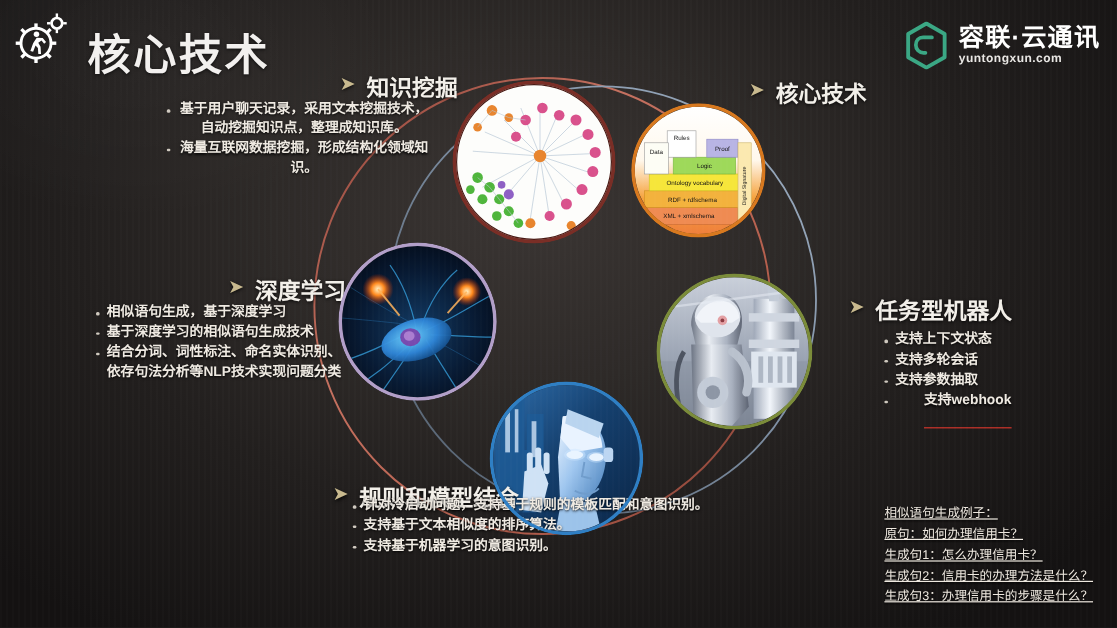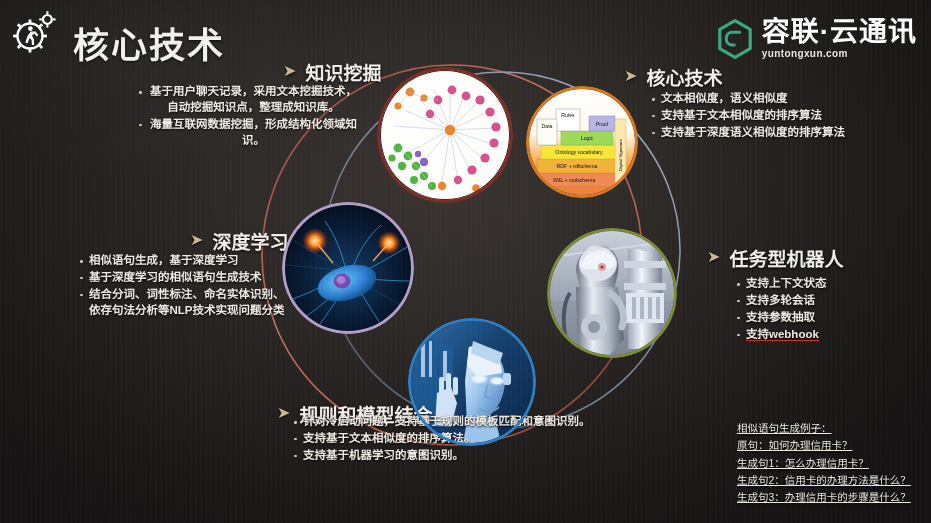--- a/index.html
+++ b/index.html
@@ -27,21 +27,21 @@
   
   .hdr-icon{position:absolute;left:10px;top:10px;width:48px;height:46px;}
   .page-title{
     position:absolute;left:73px;top:16px;
     font-size:36px;letter-spacing:2px;font-weight:700;
     color:#f2f0ee;text-shadow:0 1px 3px rgba(0,0,0,.8);
   }
   .brand{position:absolute;right:14px;top:18px;display:flex;align-items:center;gap:9px;}
   .brand-mark{width:36px;height:40px;flex:0 0 auto;}
   .brand-text{line-height:1;}
-  .brand-cn{font-size:28px;font-weight:700;color:#fff;letter-spacing:1px;}
+  .brand-cn{font-size:21px;font-weight:700;color:#fff;letter-spacing:1px;}
   .brand-en{font-size:10px;font-weight:700;color:#e9e7e4;letter-spacing:.4px;margin-top:3px;}
 
   
   .rings{position:absolute;left:0;top:0;width:931px;height:523px;}
 
   
   .node{position:absolute;border-radius:50%;overflow:hidden;}
   .node .ring{
     position:absolute;inset:0;border-radius:50%;
     border:3px solid transparent;box-sizing:border-box;z-index:4;
@@ -80,21 +80,21 @@
     text-shadow:0 1px 3px rgba(0,0,0,.85);
   }
   .head .arrow{color:#c8b98e;font-size:16px;line-height:1;transform:translateY(-1px);}
   .bul{position:absolute;font-size:11.5px;font-weight:700;color:#efeae2;
        line-height:1.38;text-shadow:0 1px 2px rgba(0,0,0,.9);}
   .bul ul{margin:0;padding:0;list-style:none;}
   .bul li{position:relative;padding-left:11px;margin:0 0 1px 0;}
   .bul li::before{content:"";position:absolute;left:2px;top:7px;
     width:2.5px;height:2.5px;border-radius:50%;background:#cfc9bf;}
   .bul.right li{text-align:center;}
-  .uline{border-bottom:1.4px solid #d0352b;padding-bottom:0;}
+  .uline{border-bottom:1.4px solid #d0352b;padding-bottom:16px;margin-left:24px;}
 
   
   #h-kg{left:283px;top:58px;}
   #b-kg{left:137px;top:84px;width:222px;}
   #h-sem{left:624px;top:63px;}
   #b-sem{left:650px;top:91px;width:275px;}
   #h-dl{left:190px;top:227px;}
   #b-dl{left:78px;top:253px;width:215px;}
   #h-rb{left:707px;top:244px;}
   #b-rb{left:735px;top:276px;width:195px;}
@@ -443,27 +443,20 @@
     <ul>
       <li>基于用户聊天记录，采用文本挖掘技术，自动挖掘知识点，整理成知识库。</li>
       <li>海量互联网数据挖掘，形成结构化领域知识。</li>
     </ul>
   </div>
 
   <div class="head" id="h-sem">
     <span class="arrow">➤</span>
     <span>核心技术</span>
   </div>
-  <div class="bul" id="b-sem">
-    <ul>
-      <li>文本相似度，语义相似度</li>
-      <li>支持基于文本相似度的排序算法</li>
-      <li>支持基于深度语义相似度的排序算法</li>
-    </ul>
-  </div>
 
   <div class="head" id="h-dl">
     <span class="arrow">➤</span>
     <span>深度学习</span>
   </div>
   <div class="bul" id="b-dl">
     <ul>
       <li>相似语句生成，基于深度学习</li>
       <li>基于深度学习的相似语句生成技术</li>
       <li>结合分词、词性标注、命名实体识别、依存句法分析等NLP技术实现问题分类</li>

